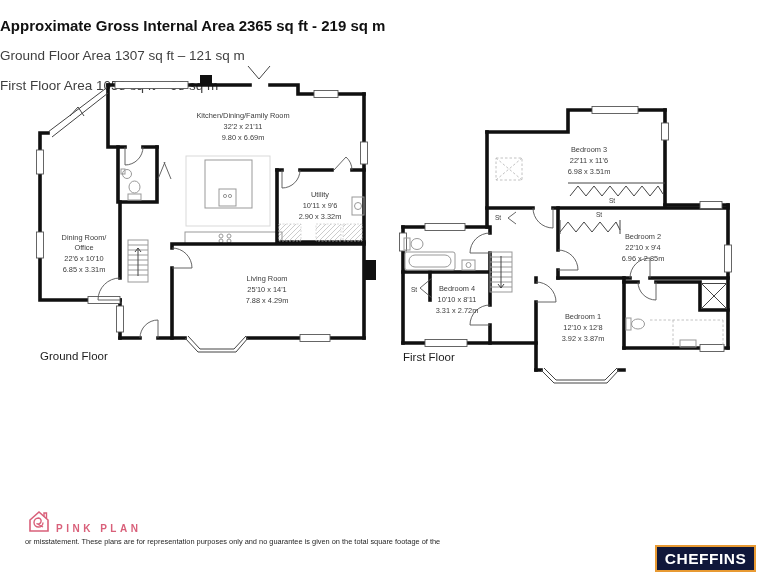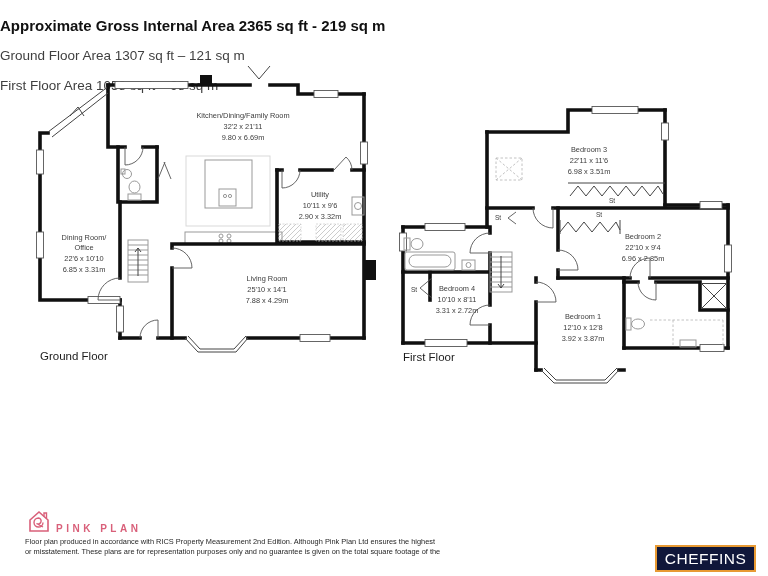--- a/index.html
+++ b/index.html
@@ -20,21 +20,21 @@
   .door{stroke:#555;stroke-width:0.9;fill:none;}
   .fix{stroke:#999;stroke-width:1;fill:none;}
   .faint{stroke:#d9d9d9;stroke-width:1;fill:none;}
   .dash{stroke:#bbb;stroke-width:0.9;fill:none;stroke-dasharray:2.5 2;}
   .footer-brand{position:absolute;left:56px;top:515px;font-size:10px;font-weight:bold;
     letter-spacing:3.5px;color:#d9607a;margin-top:8px;}
   .brand-icon{position:absolute;left:27px;top:508px;}
   .disclaimer{position:absolute;left:25px;top:537px;width:470px;font-size:7.4px;
     line-height:9.6px;color:#1f1f1f;}
   .cheffins{position:absolute;left:655px;top:545px;width:97px;height:23px;
-    background:#10173a;border:2.5px solid #e89a33;color:#ffffff;font-weight:normal;
+    background:#10173a;border:2.5px solid #e89a33;color:#ffffff;font-weight:bold;
     font-size:15.5px;letter-spacing:0.5px;text-align:center;line-height:23px;}
 </style>
 </head>
 <body>
 
 <div class="header">
   <div class="t1">Approximate Gross Internal Area 2365 sq ft - 219 sq m</div>
   <div class="t2">Ground Floor Area 1307 sq ft – 121 sq m</div>
   <div class="t2">First Floor Area 1058 sq ft – 98 sq m</div>
 </div>
@@ -263,17 +263,16 @@
 </svg>
 
 <svg class="brand-icon" width="24" height="26" viewBox="0 0 24 26" xmlns="http://www.w3.org/2000/svg">
   <path d="M3,23 V12 L12,4 L21,12 V23 Z" fill="none" stroke="#d9607a" stroke-width="1.6"></path>
   <path d="M17,8.5 V5 H19.5 V10.5" fill="none" stroke="#d9607a" stroke-width="1.4"></path>
   <path d="M16,14.5 A4.5,4.5 0 1 1 11.5,10 A3,3 0 1 1 9.5,15.5 L16,19" fill="none" stroke="#d9607a" stroke-width="1.4"></path>
 </svg>
 <div class="footer-brand">PINK PLAN</div>
 
 <div class="disclaimer">
-  <div>Floor plan produced in accordance with RICS Property Measurement 2nd Edition. Although Pink Plan Ltd ensures the highest</div>
   <div>or misstatement. These plans are for representation purposes only and no guarantee is given on the total square footage of the</div>
 </div>
 
 <div class="cheffins">CHEFFINS</div>
 
 </body></html>

